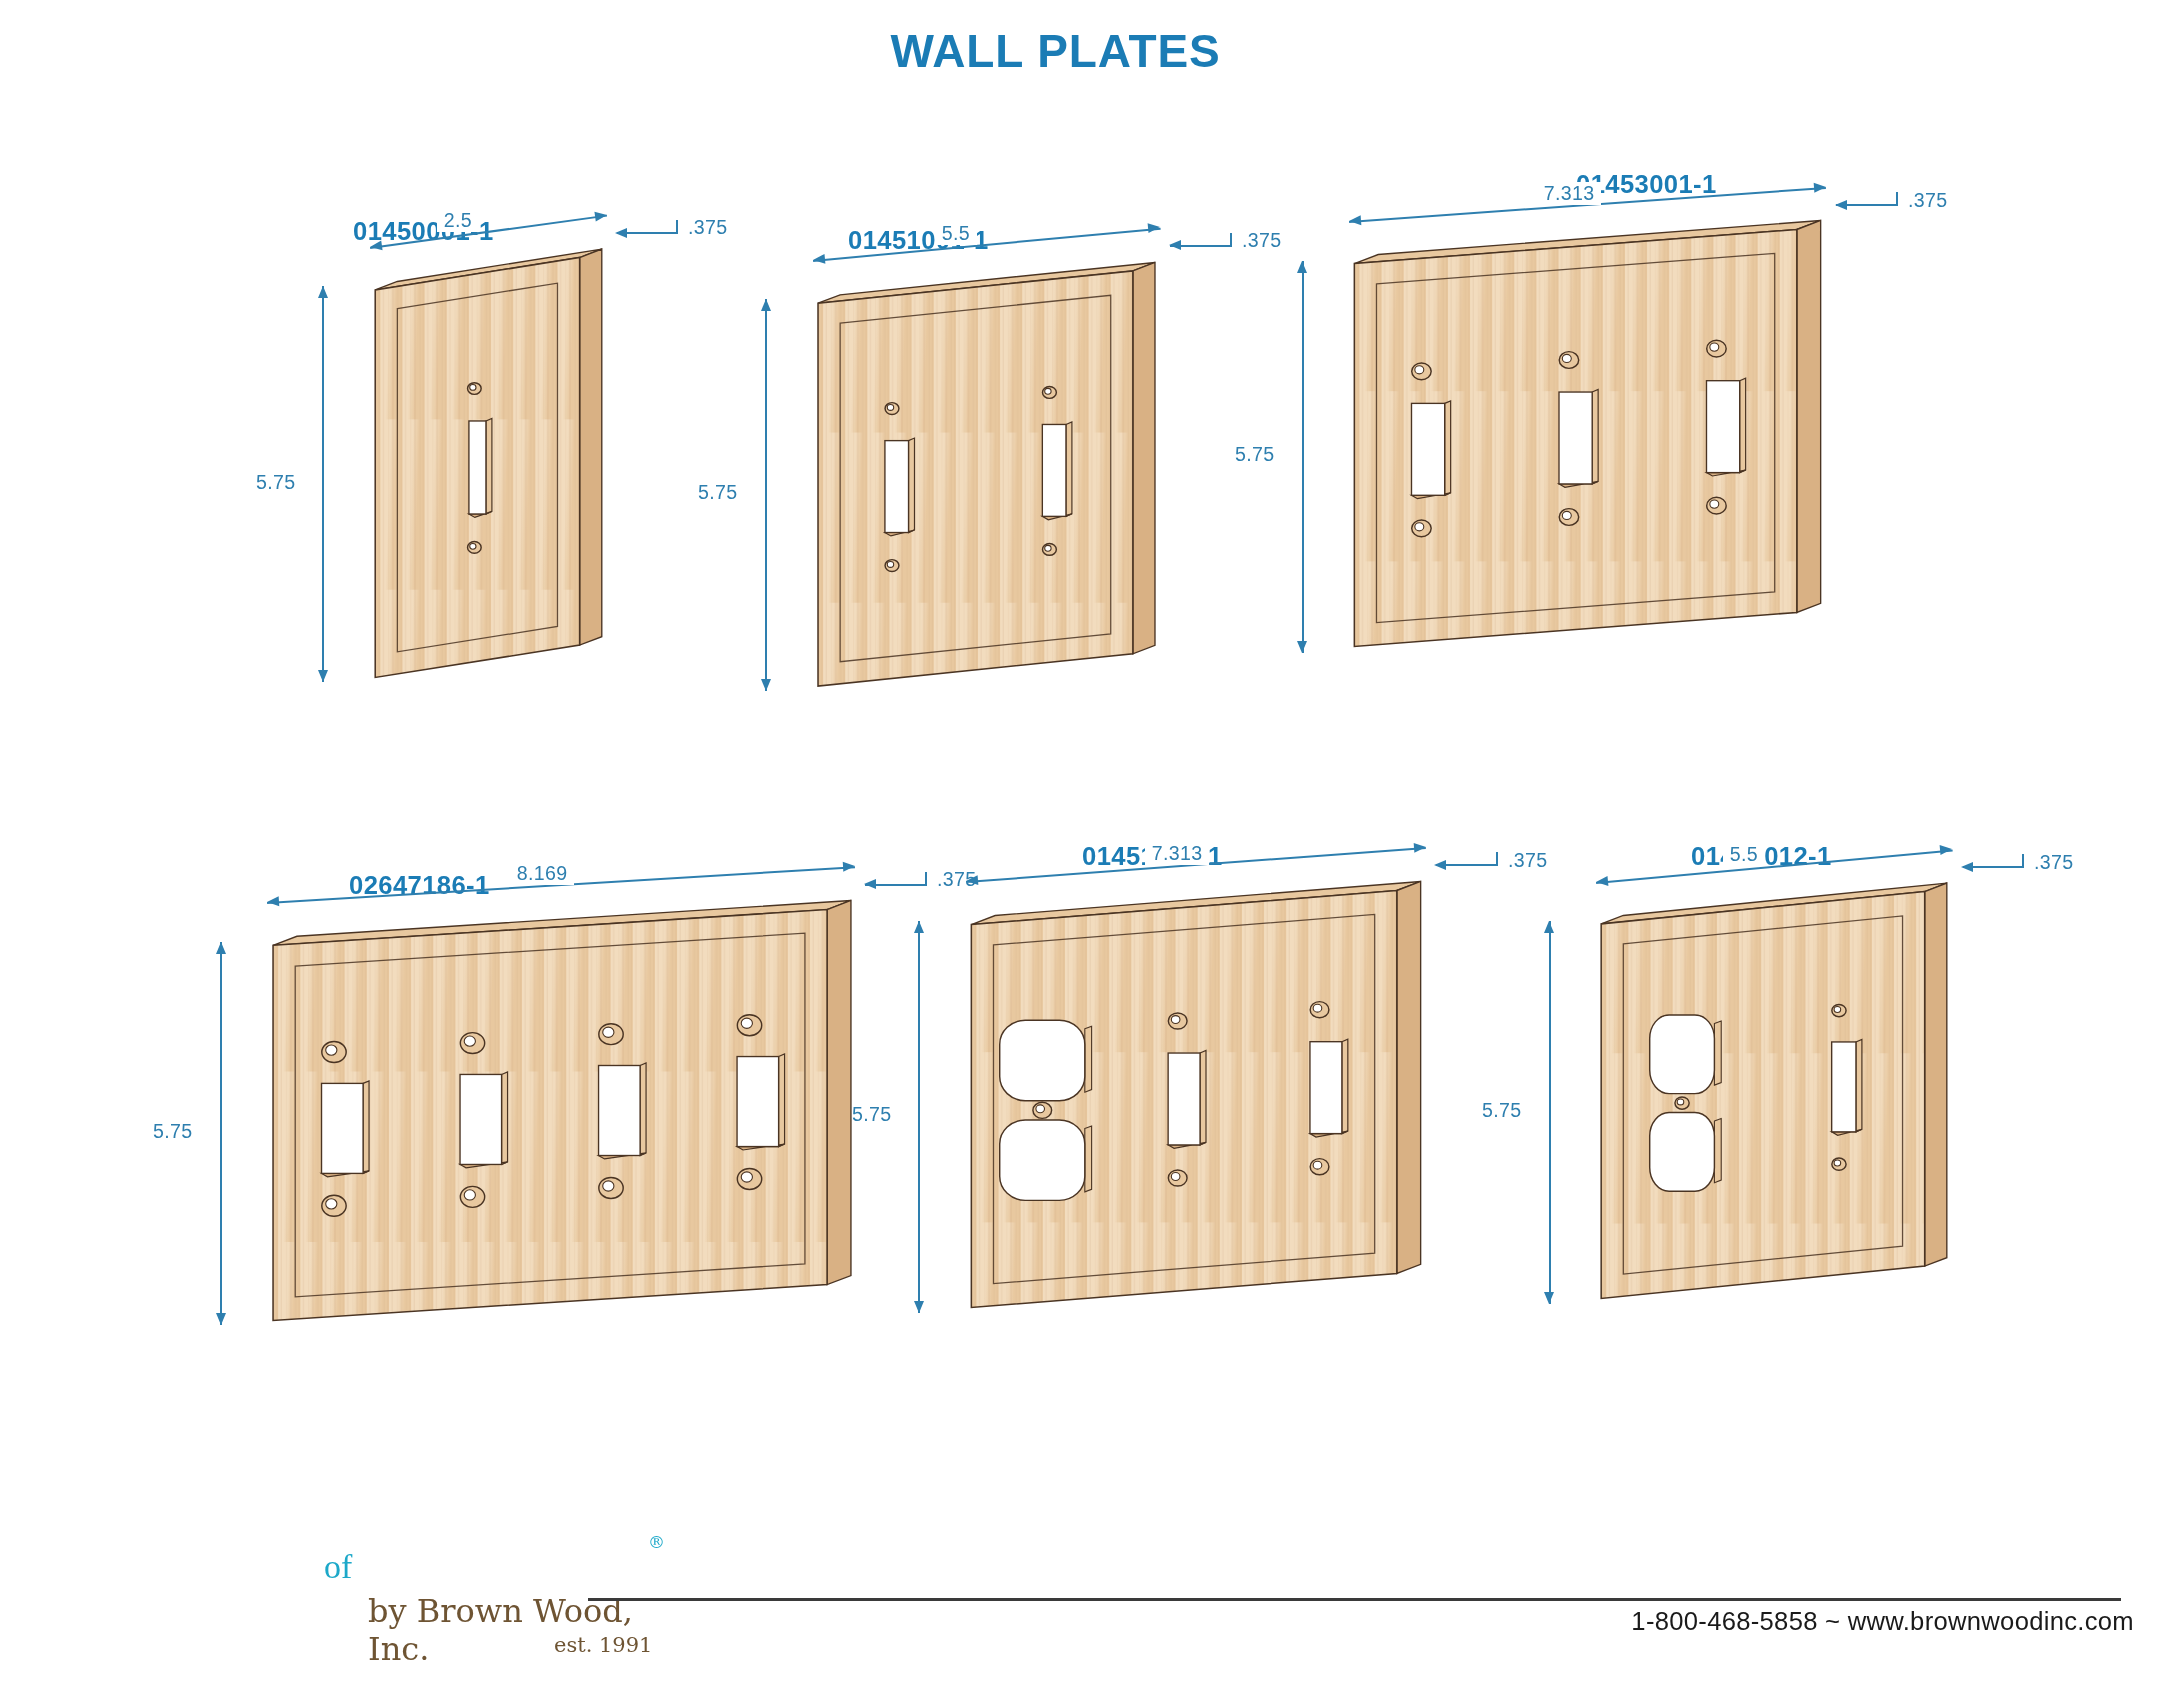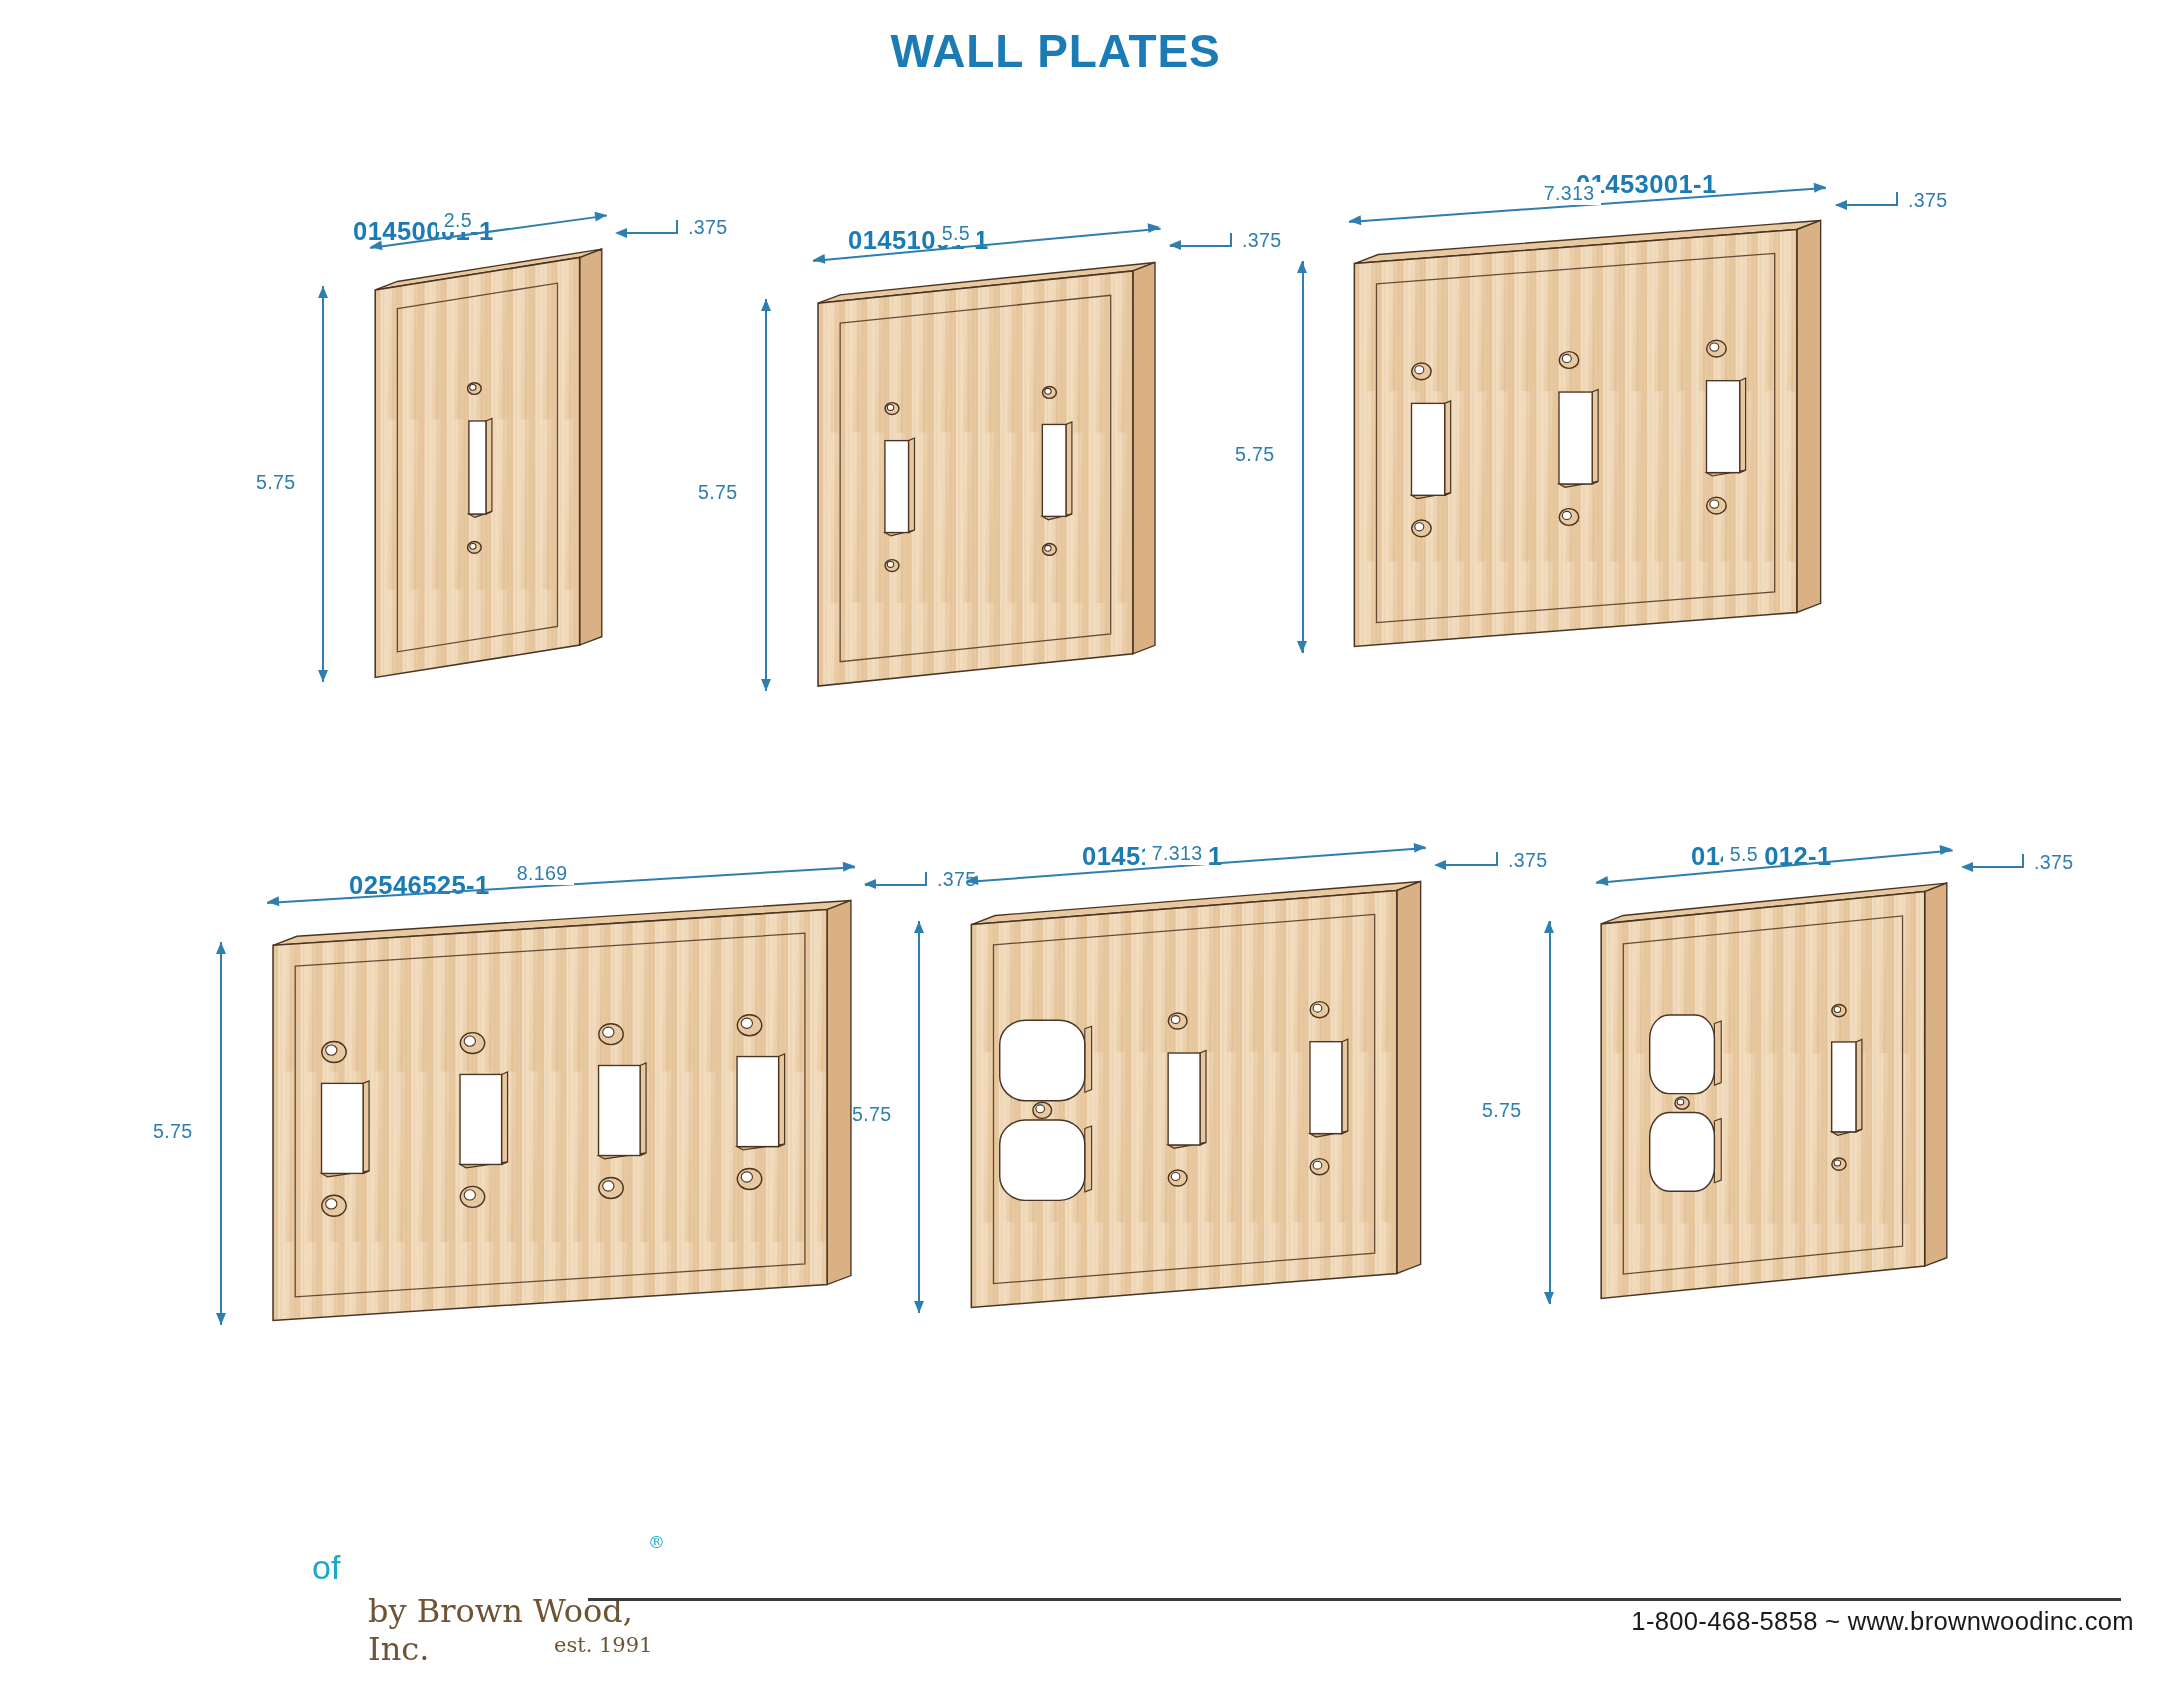--- a/index.html
+++ b/index.html
@@ -110,23 +110,23 @@
     left: 0;
     top: 5.1px;
     font-family: "DejaVu Serif", serif;
     font-style: italic;
     font-size: 78px;
     color: #1CA8C9;
     letter-spacing: -0.9px;
   }
   #logo-of {
     position: absolute;
-    left: 252px;
+    left: 264px;
     top: 41px;
-    font-family: Liberation Sans, sans-serif;
+    font-family: Liberation Serif, serif;
     font-size: 34px;
     color: #1CA8C9;
   }
   #logo-distinction {
     position: absolute;
     left: 313px;
     top: 19px;
     font-family: "DejaVu Serif", serif;
     font-size: 56px;
     color: #1CA8C9;
@@ -363,21 +363,21 @@
     <div class="dim-text" style="background: rgb(255, 255, 255); padding: 0px 6.8px; left: 1537px; top: 182px;">7.313</div>
     <div class="dim-line dim-v" style="left: 1302px; top: 261px; height: 392px;"></div>
     <div class="arrow arrow-u" style="left: 1297px; top: 261px;"></div>
     <div class="arrow arrow-d" style="left: 1297px; top: 641px;"></div>
     <div class="dim-text" style="left: 1235px; top: 443px;">5.75</div>
     <div class="dim-line dim-h" style="left: 1836px; top: 204px; width: 61px;"></div>
     <div class="arrow arrow-l" style="left: 1835px; top: 200px;"></div>
     <div class="dim-line dim-v" style="left: 1896px; top: 192px; height: 13.6px;"></div>
     <div class="dim-text" style="left: 1908px; top: 189px;">.375</div>
     <div class="figure" style="left: 0px; top: 0px;">
-      <div class="part-number" style="left: 349px; top: 871px;">02546525-1</div>
+      <div class="part-number" style="left: 349px; top: 871px;">02647186-1</div>
       <svg width="612" height="445" viewBox="0 0 718 522" class="plate-svg" style="left: 256px; top: 901px;">
         <defs>
           <linearGradient id="wood3" x1="0" y1="0" x2="1" y2="0.25">
             <stop offset="0%" stop-color="#F2DCBE"></stop>
             <stop offset="45%" stop-color="#F2DCBE"></stop>
             <stop offset="75%" stop-color="#E8C89F"></stop>
             <stop offset="100%" stop-color="#E8C89F"></stop>
           </linearGradient>
           <pattern id="grain3" width="26" height="200" patternUnits="userSpaceOnUse">
             <rect width="26" height="200" fill="url(#wood3)"></rect>

